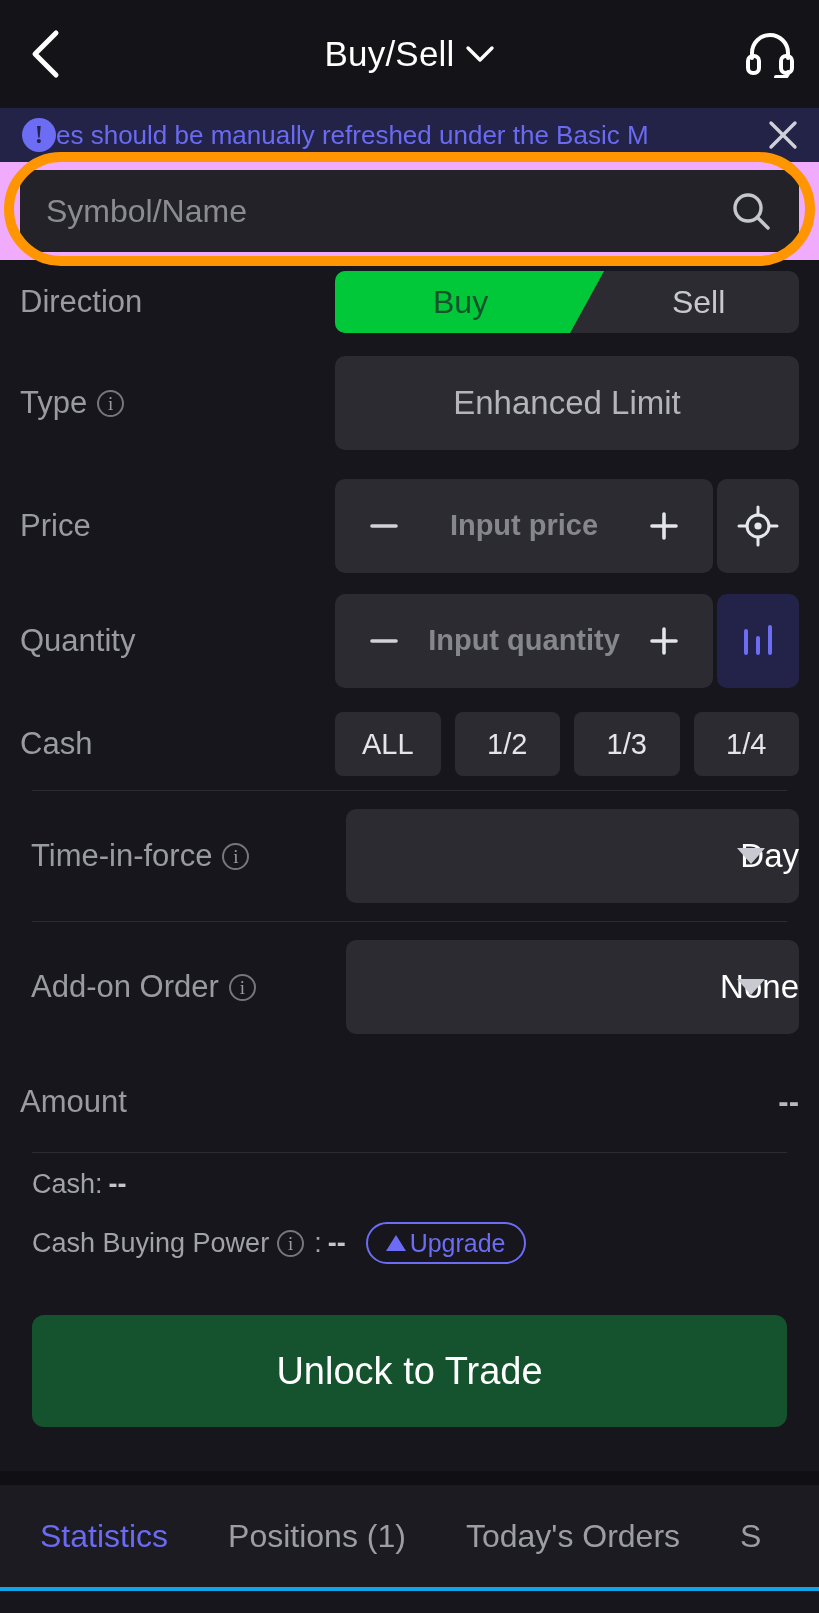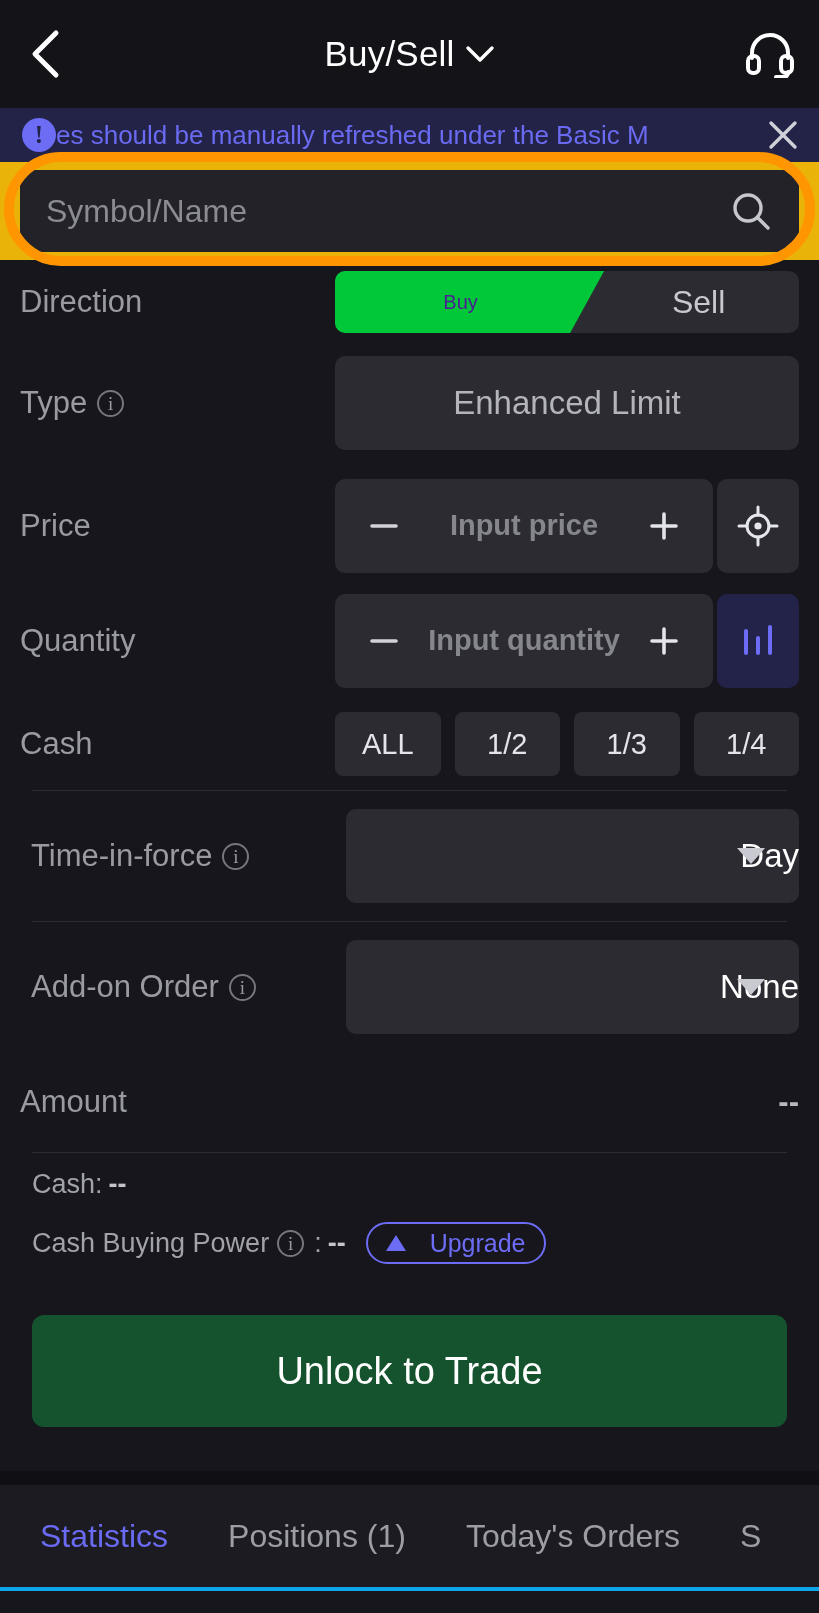--- a/index.html
+++ b/index.html
@@ -51,21 +51,21 @@
     flex:1 1 auto; 
     color:#6a6af2; font-size:26px;
     white-space:nowrap; overflow:hidden;
   }
   .banner-close{
     flex:0 0 auto; width:44px;height:44px;
     display:flex;align-items:center;justify-content:center;cursor:pointer;
   }
 
   
-  .search-zone{ position:relative; height:98px; background:#eab308; }
+  .search-zone{ position:relative; height:98px; background:#f0abfc; }
   .search-box{
     position:absolute; left:20px; right:20px; top:8px; height:82px;
     background:#222228; border-radius:14px;
     display:flex; align-items:center; padding:0 26px;
     cursor:text;
   }
   .search-placeholder{ flex:1; font-size:32px; color:#8b8b93; }
   .search-icon{ width:44px;height:44px;display:flex;align-items:center;justify-content:center; cursor:pointer;}
   .hl-ring{
     position:absolute; left:4px; top:-10px; width:811px; height:114px;
@@ -94,21 +94,21 @@
     flex:1 1 auto; height:62px; position:relative;
     background:#2b2b31; border-radius:10px; overflow:hidden; display:flex;
   }
   .seg-buy{
     position:absolute; left:0; top:0; height:100%; width:58%;
     background:#00c838;
     clip-path: polygon(0 0, 100% 0, calc(100% - 34px) 100%, 0 100%);
     display:flex; align-items:center; justify-content:center;
     cursor:pointer;
   }
-  .seg-buy span{ font-size:20px; color:#4c1d95; margin-right:18px;}
+  .seg-buy span{ font-size:32px; color:#14532d; margin-right:18px;}
   .seg-sell{
     position:absolute; right:0; top:0; height:100%; width:48%;
     display:flex; align-items:center; justify-content:center; cursor:pointer;
   }
   .seg-sell span{ font-size:32px; color:#c8c8d0; margin-left:22px;}
 
   
   .row-type{ height:130px; }
   .type-field{
     flex:1 1 auto; height:94px; background:#2b2b31; border-radius:10px;
@@ -158,21 +158,21 @@
   .row-amount{ height:100px; }
   .amount-val{ margin-left:auto; font-size:31px; color:#b8b8c0; font-weight:bold; }
 
   
   .cash-line{ padding:0 32px; display:flex; align-items:center; font-size:27px; color:#a2a2aa; }
   .cash-line.l1{ height:62px; }
   .cash-line.l2{ height:56px; }
   .cash-line b{ color:#c4c4cc; font-weight:bold; margin-left:6px; }
   .upgrade-pill{
     margin-left:20px; height:42px; border:2px solid #6c6cf5; border-radius:21px;
-    display:flex; align-items:center; gap:24px; padding:0 18px;
+    display:flex; align-items:center; gap:4px; padding:0 18px;
     color:#6c6cf5; font-size:25px; cursor:pointer;
   }
   .up-arrow{ width:0;height:0;border-left:10px solid transparent;border-right:10px solid transparent;border-bottom:16px solid #6c6cf5; }
 
   
   .cta-wrap{ padding:44px 32px 0 32px; }
   .cta{
     height:112px; background:#14532d; border-radius:12px;
     display:flex; align-items:center; justify-content:center; cursor:pointer;
   }

